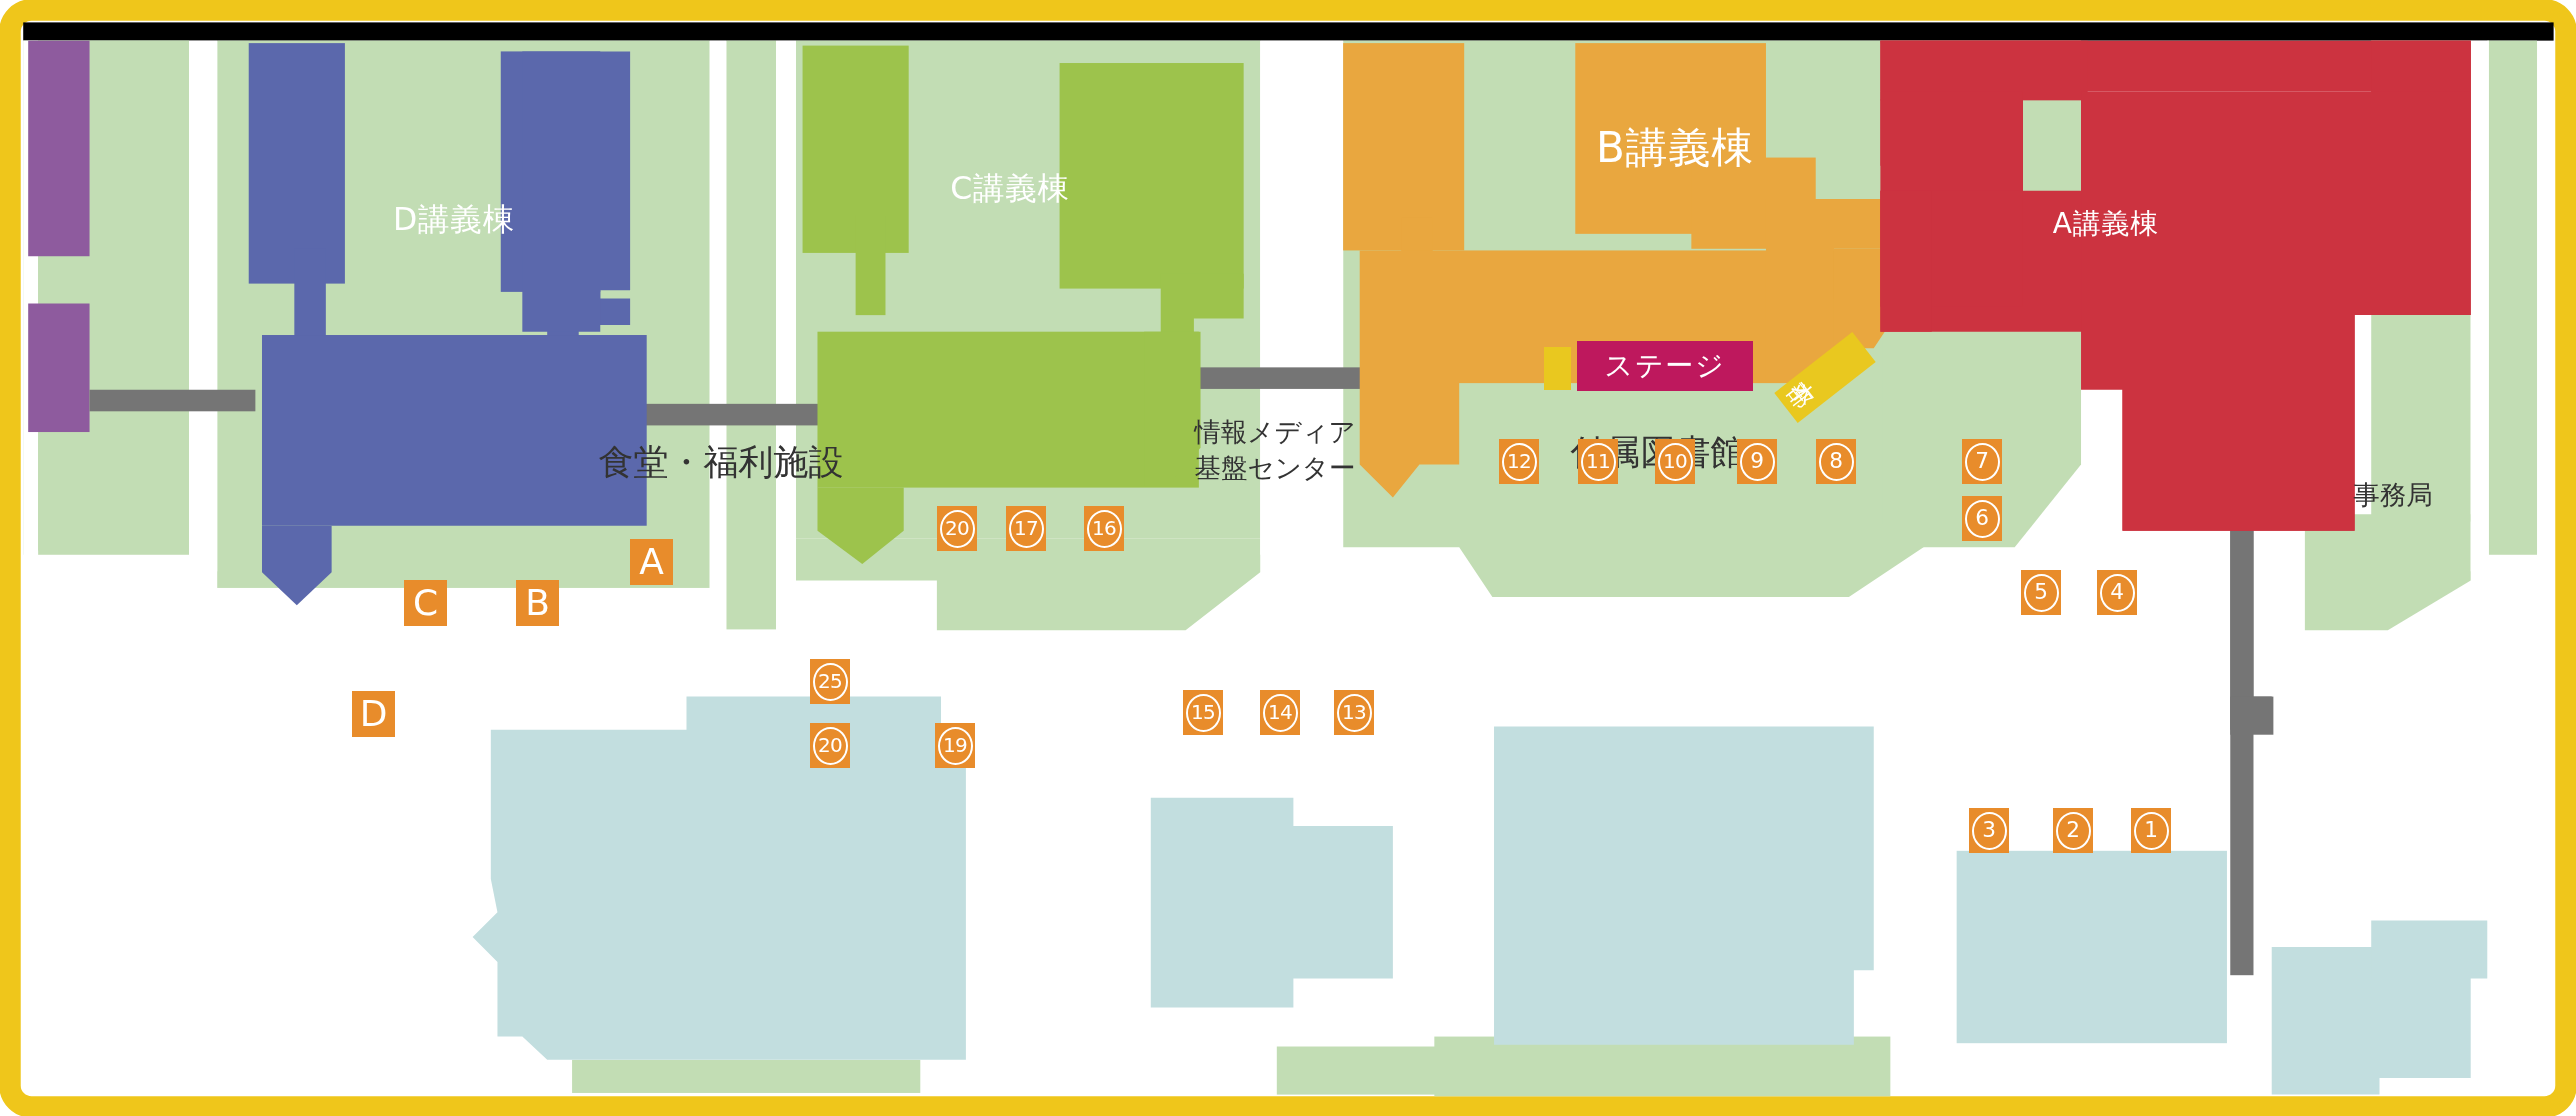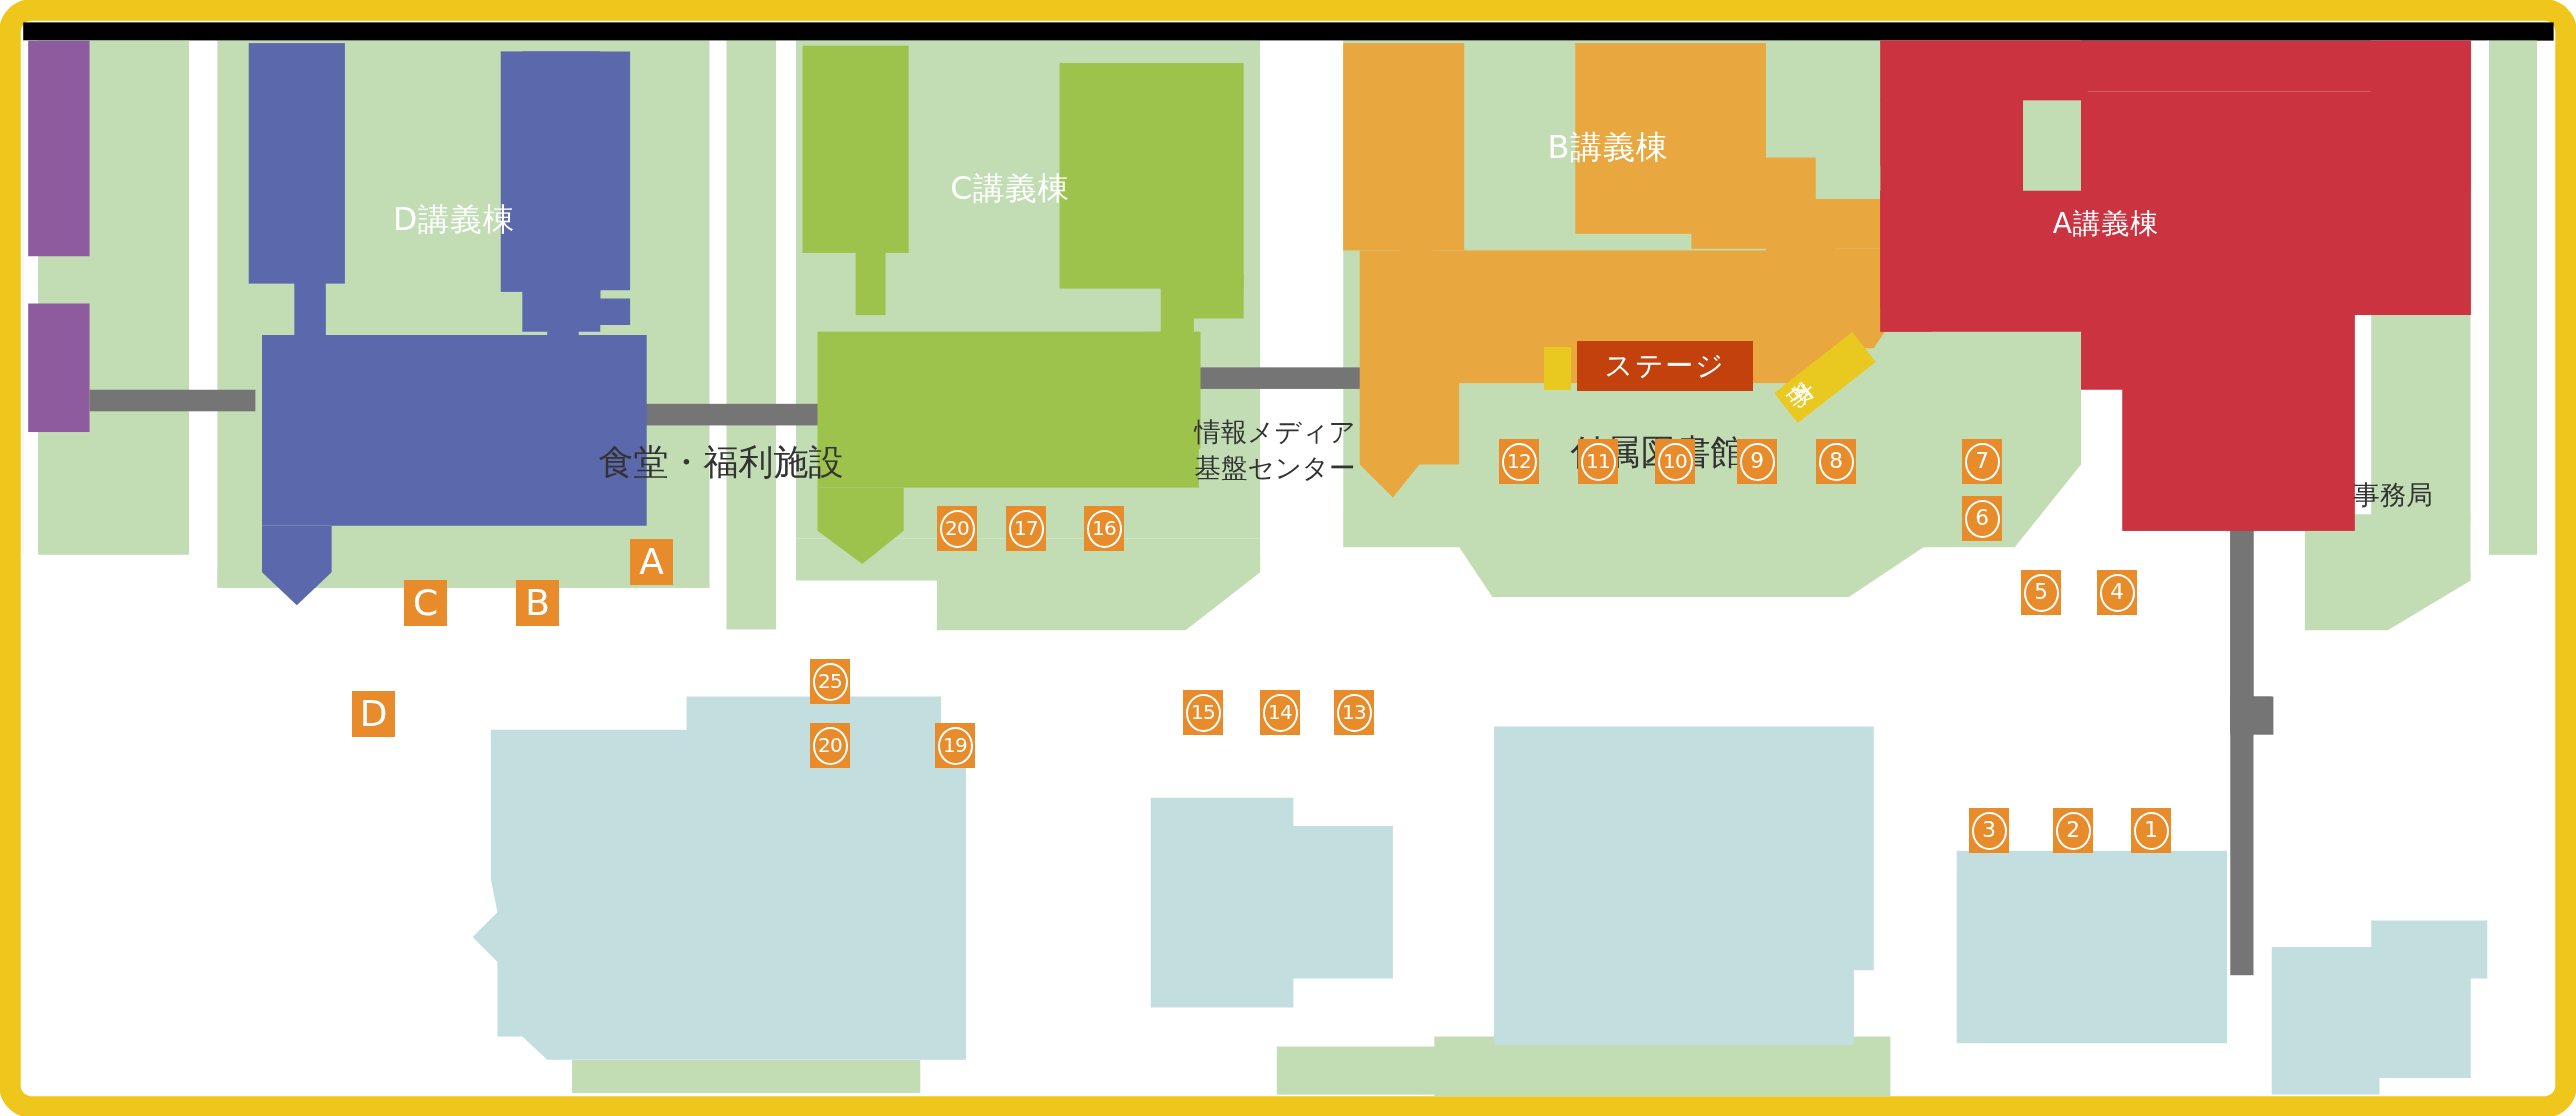--- a/index.html
+++ b/index.html
@@ -29,21 +29,21 @@
   .marker.num .ring{
     display:flex;align-items:center;justify-content:center;
     width:35px;height:38px;border:2.5px solid #ffffff;border-radius:50%;
     font-size:21.6px;font-weight:400;box-sizing:border-box;
     padding-bottom:0.8px;
   }
   .marker.num.wide .ring{font-size:20px;letter-spacing:-0.8px;}
 
   
   .stage-box{
-    position:absolute;background:#c2410c;color:#ffffff;
+    position:absolute;background:#be185d;color:#ffffff;
     display:flex;align-items:center;justify-content:center;
     font-size:28px;letter-spacing:1.7px;
   }
   .stage-stub{position:absolute;background:#E9C81F;}
   .hq-banner{
     position:absolute;background:#E9C81F;color:#ffffff;
     display:flex;align-items:center;justify-content:center;
     font-size:23px;letter-spacing:2.5px;
     transform:rotate(52deg);transform-origin:center center;
     writing-mode:vertical-rl;
@@ -165,21 +165,21 @@
       <rect x="2360" y="1026" width="326" height="232" fill="#C2DEDF"></rect>
 
       <polygon points="2740,1142 2980,1142 2980,1300 2870,1300 2870,1320 2740,1320" fill="#C2DEDF"></polygon>
       <polygon points="2860,1110 3000,1110 3000,1180 2860,1180" fill="#C2DEDF"></polygon>
     </g>
 
   </svg>
 
   <div class="bldg-label" style="left:0;top:0;transform:translate(-50%,-50%);left:454px;top:220px;font-size:31.5px;">D講義棟</div>
   <div class="bldg-label" style="left:1010px;top:189px;transform:translate(-50%,-50%);font-size:31.5px;">C講義棟</div>
-  <div class="bldg-label" style="left:1608px;top:148px;transform:translate(-50%,-50%);font-size:32px;">B講義棟</div>
+  <div class="bldg-label" style="left:1675px;top:148px;transform:translate(-50%,-50%);font-size:42px;">B講義棟</div>
   <div class="bldg-label" style="left:2106px;top:224px;transform:translate(-50%,-50%);font-size:28px;">A講義棟</div>
 
   <div class="facility-label" style="left:721px;top:463px;transform:translate(-50%,-50%);font-size:35px;">
     <span>食堂・福利施設</span>
   </div>
 
   <div class="facility-label" style="left:1275px;top:450px;transform:translate(-50%,-50%);font-size:26.5px;">
     <span>情報メディア</span>
     <span>基盤センター</span>
   </div>

